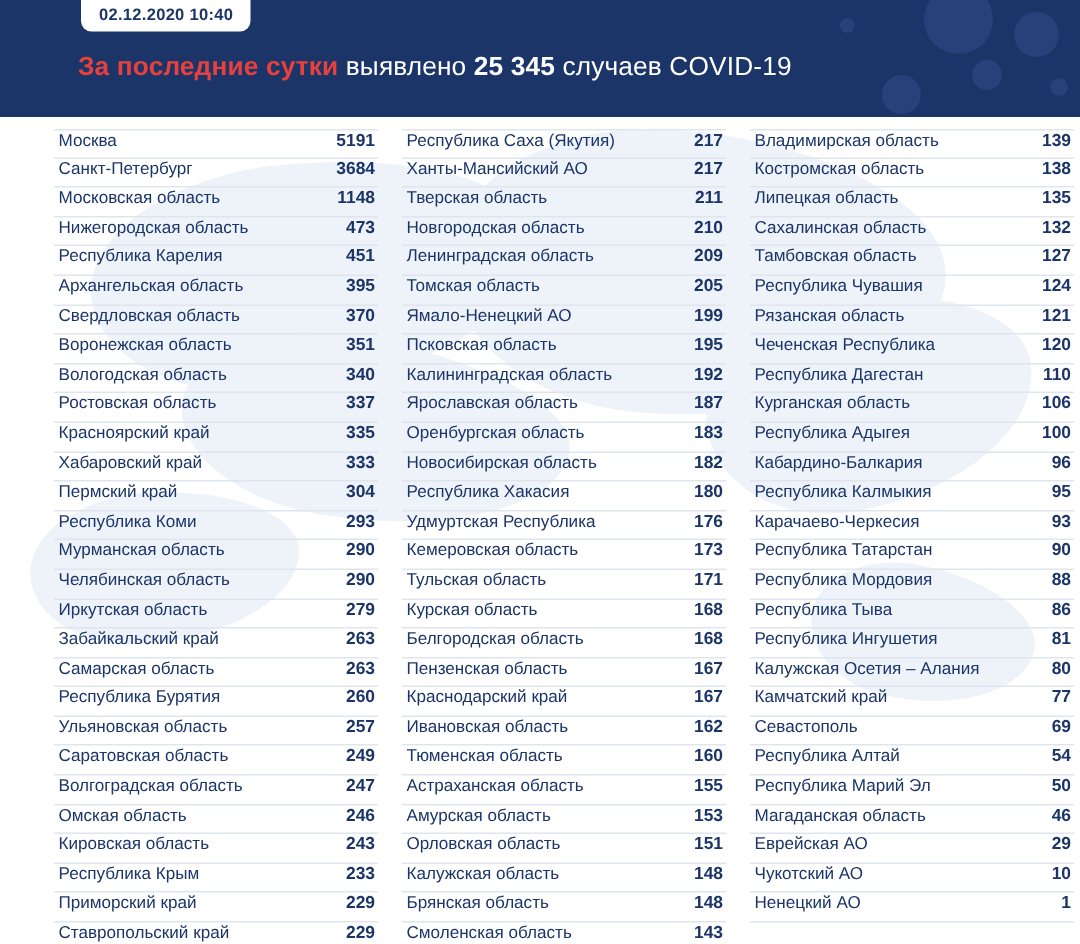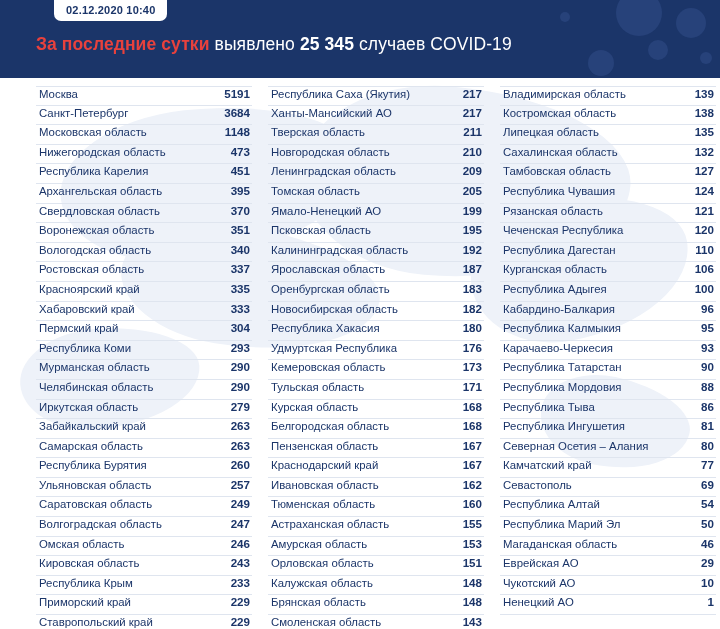--- a/index.html
+++ b/index.html
@@ -42,21 +42,21 @@
     border-radius: 0 0 7px 7px;
     padding: 4px 12px 5px 12px;
     font-size: 11px;
     color: #1b3569;
     letter-spacing: .2px;
     font-weight: 700;
   }
 
   .hdr-title {
     position: absolute;
-    left: 36px; top: 34px;
+    left: 52px; top: 34px;
     font-size: 17.5px;
     color: #ffffff;
     white-space: nowrap;
     letter-spacing: .1px;
   }
   .hdr-title .red {
     color: #e8413d;
     font-weight: bold;
   }
   .hdr-title .w-bold { font-weight: bold; }
@@ -488,21 +488,21 @@
         </div>
         <div class="row">
           <span class="name">Республика Тыва</span>
           <span class="val">86</span>
         </div>
         <div class="row">
           <span class="name">Республика Ингушетия</span>
           <span class="val">81</span>
         </div>
         <div class="row">
-          <span class="name">Северная Осетия – Алания</span>
+          <span class="name">Калужская Осетия – Алания</span>
           <span class="val">80</span>
         </div>
         <div class="row">
           <span class="name">Камчатский край</span>
           <span class="val">77</span>
         </div>
         <div class="row">
           <span class="name">Севастополь</span>
           <span class="val">69</span>
         </div>

